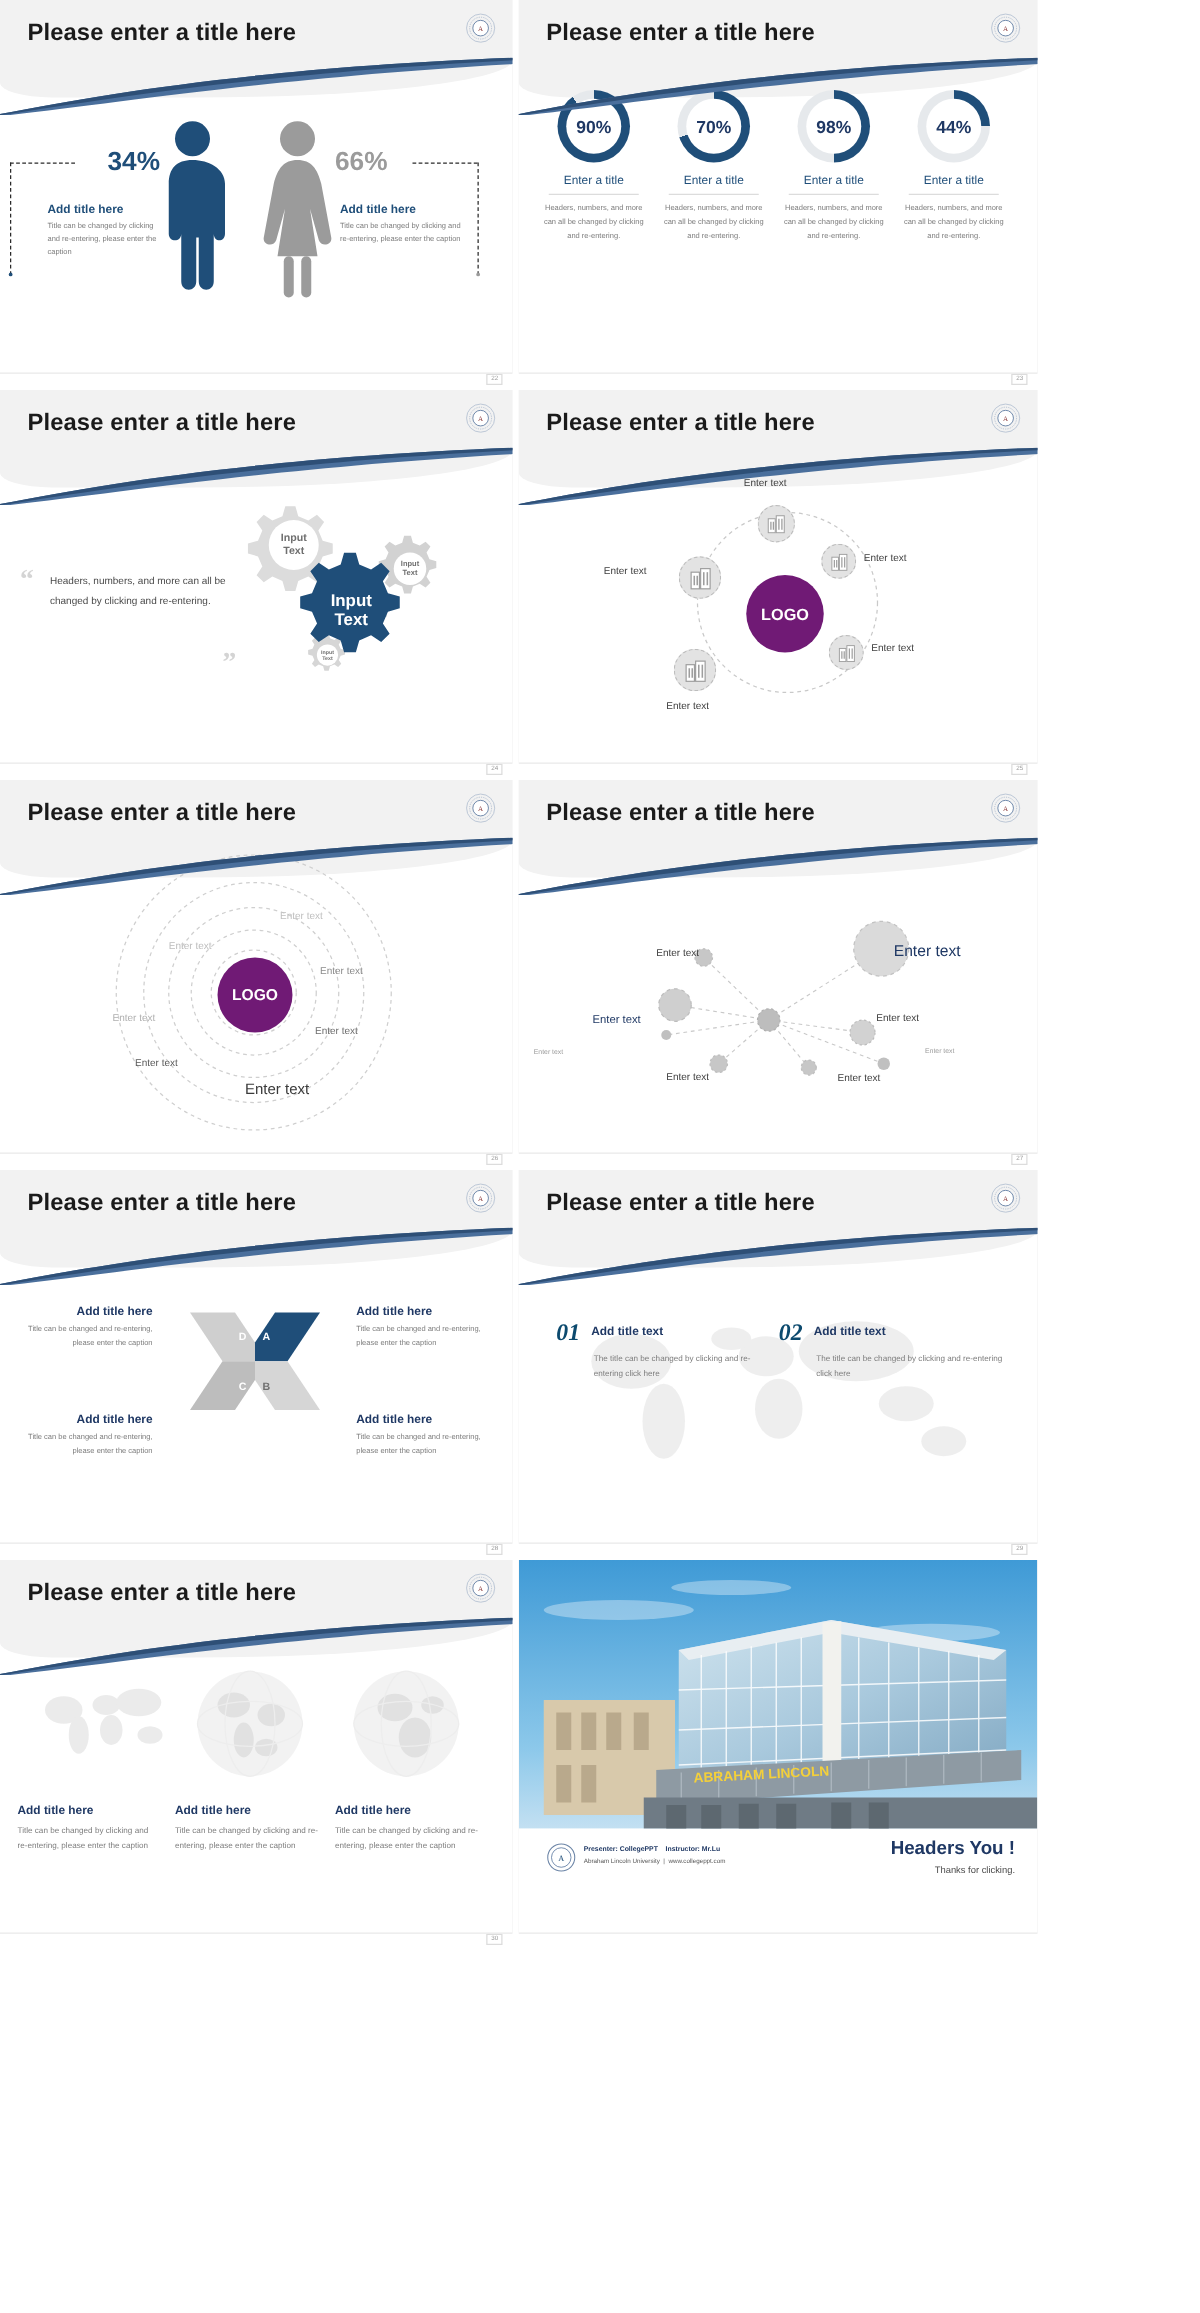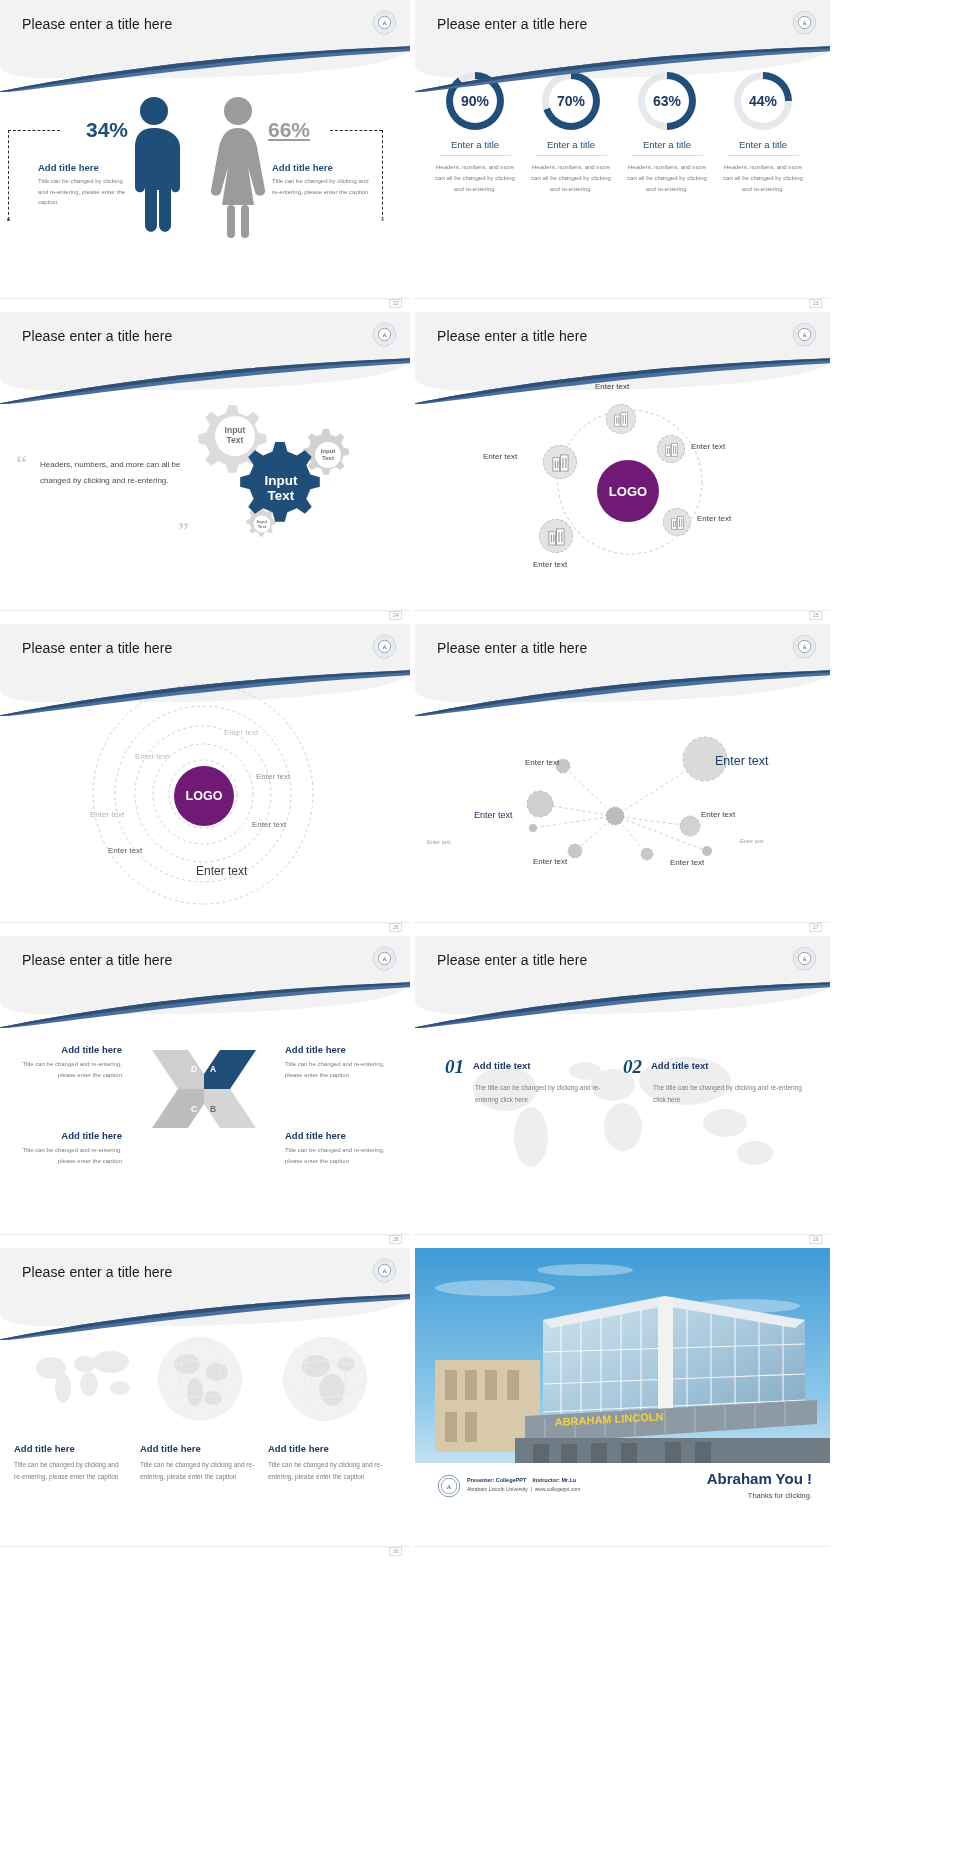--- a/index.html
+++ b/index.html
@@ -29,40 +29,41 @@
     position:absolute; left:0; top:0; width:100%; height:52px;
     background:#f2f2f2;
   }
   .hdr:after{
     content:""; position:absolute; left:0; bottom:-26px; width:100%; height:30px;
     background:#f2f2f2;
     border-radius: 0 0 62% 10%/0 0 100% 40%;
   }
   .hdr-title {
     position:absolute; left:22px; top:16px;
-    font-size:14px; color:#1a1a1a; letter-spacing:.1px;
+    font-size:19px; color:#1a1a1a; letter-spacing:.1px;
     z-index:5;
+    font-weight:bold;
   }
   .seal {
     position:absolute; right:13px; top:10px; width:25px; height:25px; z-index:6;
   }
   .swoosh {
     position:absolute; left:-4px; top:46px; width:102%; height:46px; z-index:3;
     overflow:hidden; pointer-events:none;
   }
   .pnum {
     position:absolute; right:8px; bottom:2px;
     font-size:5px; color:#9a9a9a; border:1px solid #dcdcdc;
     padding:1px 2.5px; background:#fff; line-height:1;
   }
 
   
   .s1-pct { font-size:21px; font-weight:bold; }
   .s1-blue { color:#1f4e79; }
-  .s1-grey { color:#9b9b9b;text-decoration:underline; }
+  .s1-grey { color:#9b9b9b; }
   .s1-h { font-size:9.5px; font-weight:bold; color:#1f4e79; margin-bottom:3px;}
   .s1-p { font-size:6px; color:#7d7d7d; line-height:1.75; }
   .dash-l { position:absolute; border-left:1px dashed #2a2a2a; }
   .dash-t { position:absolute; border-top:1px dashed #2a2a2a; }
   .dot { position:absolute; width:3px;height:3px;border-radius:50%;background:#1f4e79;}
 
   
   .donut-col { position:absolute; top:72px; width:92px; text-align:center; }
   .donut { width:58px;height:58px;border-radius:50%;margin:0 auto; position:relative;}
   .donut .hole{ position:absolute; left:7px; top:7px; width:44px;height:44px;
@@ -190,21 +191,21 @@
       <div class="donut" style="background:conic-gradient(#1f4e79 0deg 252deg, #e6e9ec 252deg 360deg)">
         <div class="hole">70%</div>
       </div>
       <div class="donut-title">Enter a title</div>
       <div class="donut-rule"></div>
       <div class="donut-desc">Headers, numbers, and more can all be changed by clicking and re-entering.</div>
     </div>
 
     <div class="donut-col" style="left:206px;">
       <div class="donut" style="background:conic-gradient(#1f4e79 0deg 180deg, #e6e9ec 180deg 360deg)">
-        <div class="hole">63%</div>
+        <div class="hole">98%</div>
       </div>
       <div class="donut-title">Enter a title</div>
       <div class="donut-rule"></div>
       <div class="donut-desc">Headers, numbers, and more can all be changed by clicking and re-entering.</div>
     </div>
 
     <div class="donut-col" style="left:302px;">
       <div class="donut" style="background:conic-gradient(#1f4e79 0deg 90deg, #e6e9ec 90deg 360deg)">
         <div class="hole">44%</div>
       </div>
@@ -713,19 +714,19 @@
         <span>Instructor: Mr.Lu</span>
       </div>
       <div class="pres-line2">
         <span>Abraham Lincoln University</span>
         &nbsp;|&nbsp;
         <span>www.collegeppt.com</span>
       </div>
     </div>
 
     <div style="position:absolute;right:18px;top:222px;text-align:right;">
-      <div class="thanks-big">Abraham You !</div>
+      <div class="thanks-big">Headers You !</div>
       <div class="thanks-sub">Thanks for clicking.</div>
     </div>
    </div>
   </div>
 
 </div>
 
 </body></html>

